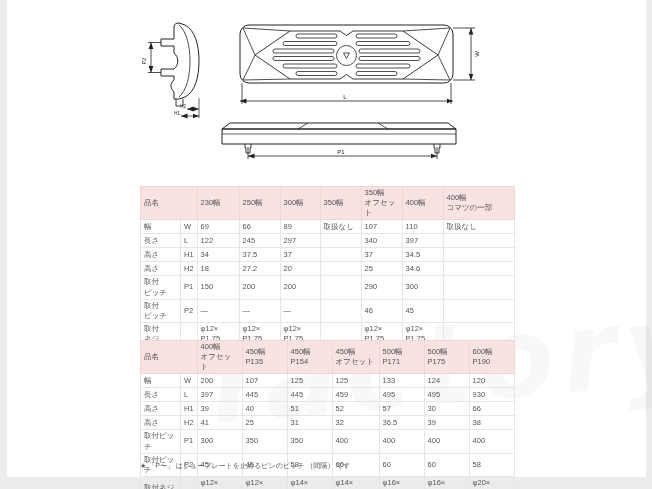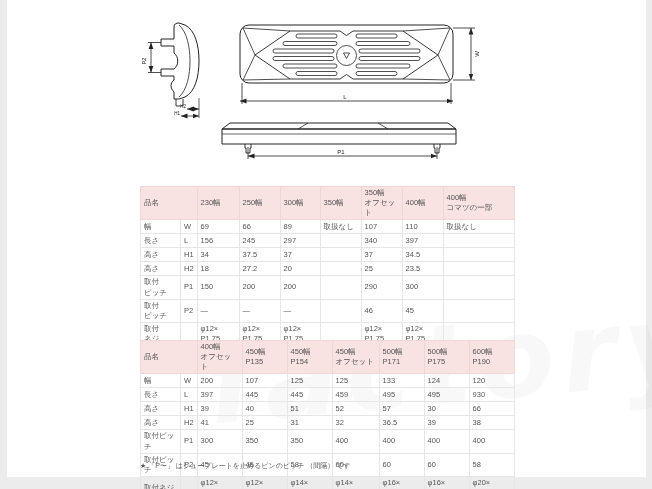--- a/index.html
+++ b/index.html
@@ -173,21 +173,21 @@
             <td>66</td>
             <td>89</td>
             <td>取扱なし</td>
             <td>107</td>
             <td>110</td>
             <td>取扱なし</td>
           </tr>
           <tr>
             <td>長さ</td>
             <td>L</td>
-            <td>156</td>
+            <td>122</td>
             <td>245</td>
             <td>297</td>
             <td></td>
             <td>340</td>
             <td>397</td>
             <td></td>
           </tr>
           <tr>
             <td>高さ</td>
             <td>H1</td>
@@ -200,21 +200,21 @@
             <td></td>
           </tr>
           <tr>
             <td>高さ</td>
             <td>H2</td>
             <td>18</td>
             <td>27.2</td>
             <td>20</td>
             <td></td>
             <td>25</td>
-            <td>23.5</td>
+            <td>34.6</td>
             <td></td>
           </tr>
           <tr>
             <td>取付
 ピッチ</td>
             <td>P1</td>
             <td>150</td>
             <td>200</td>
             <td>200</td>
             <td></td>

